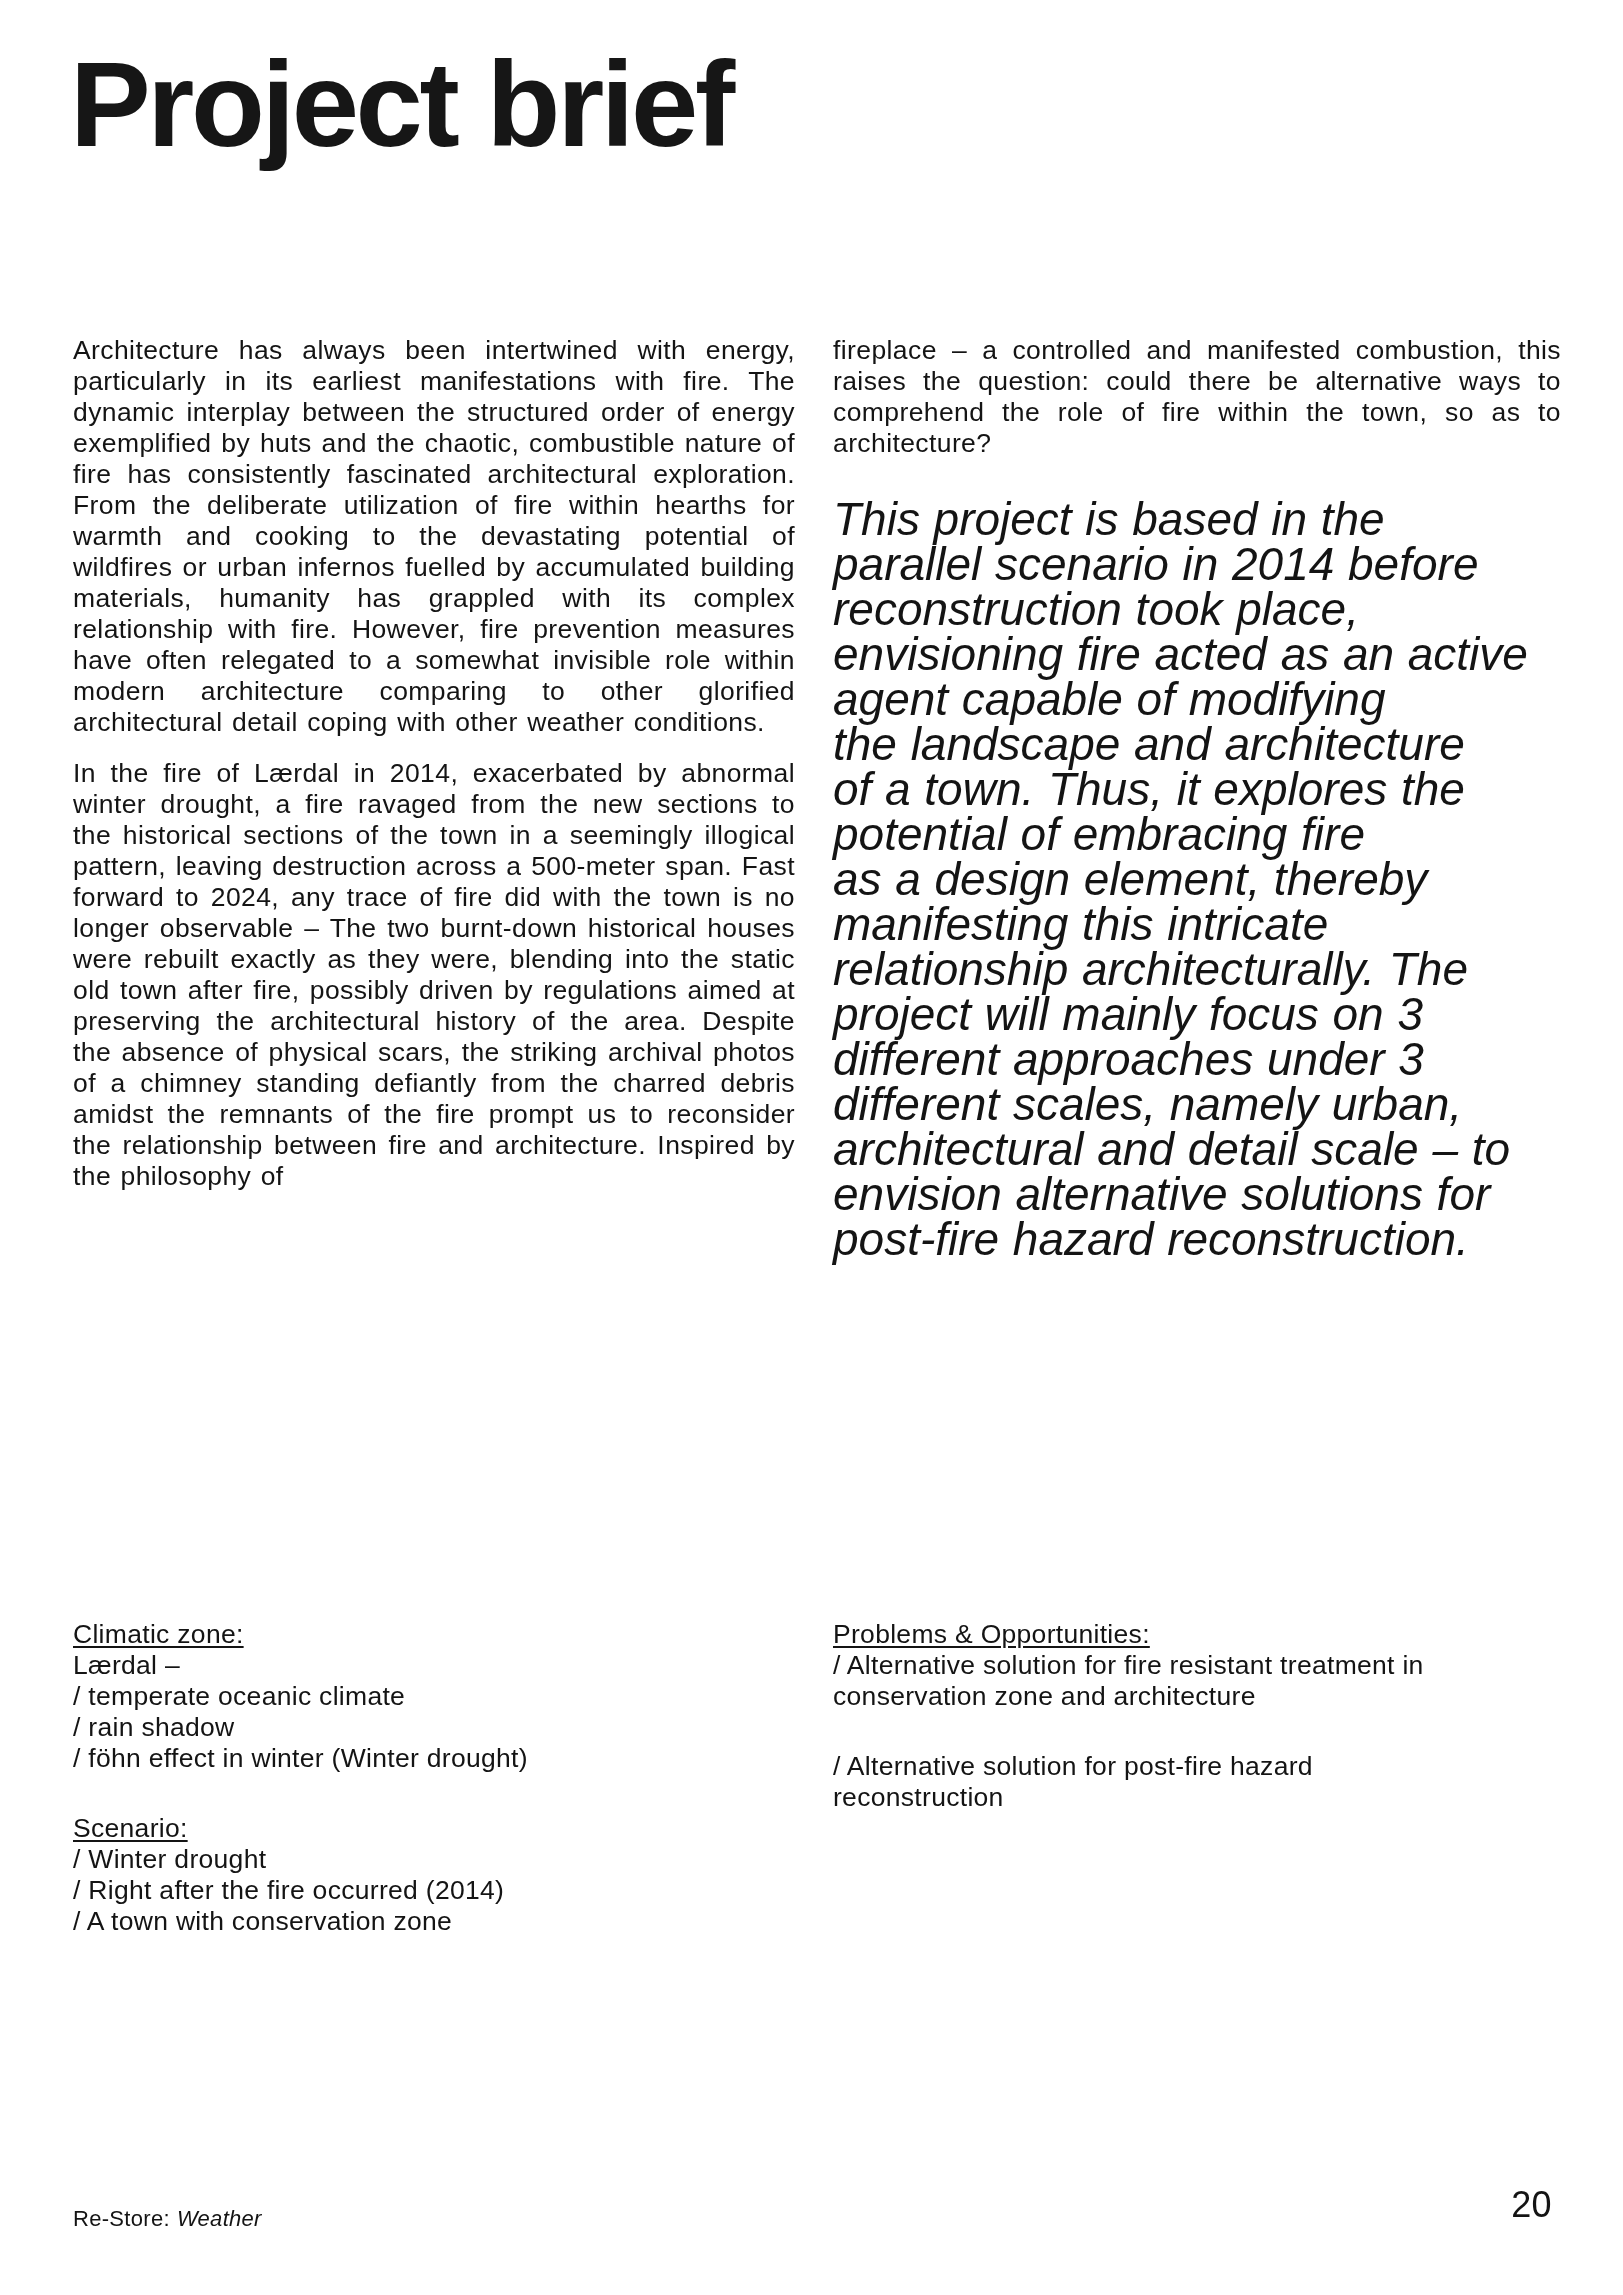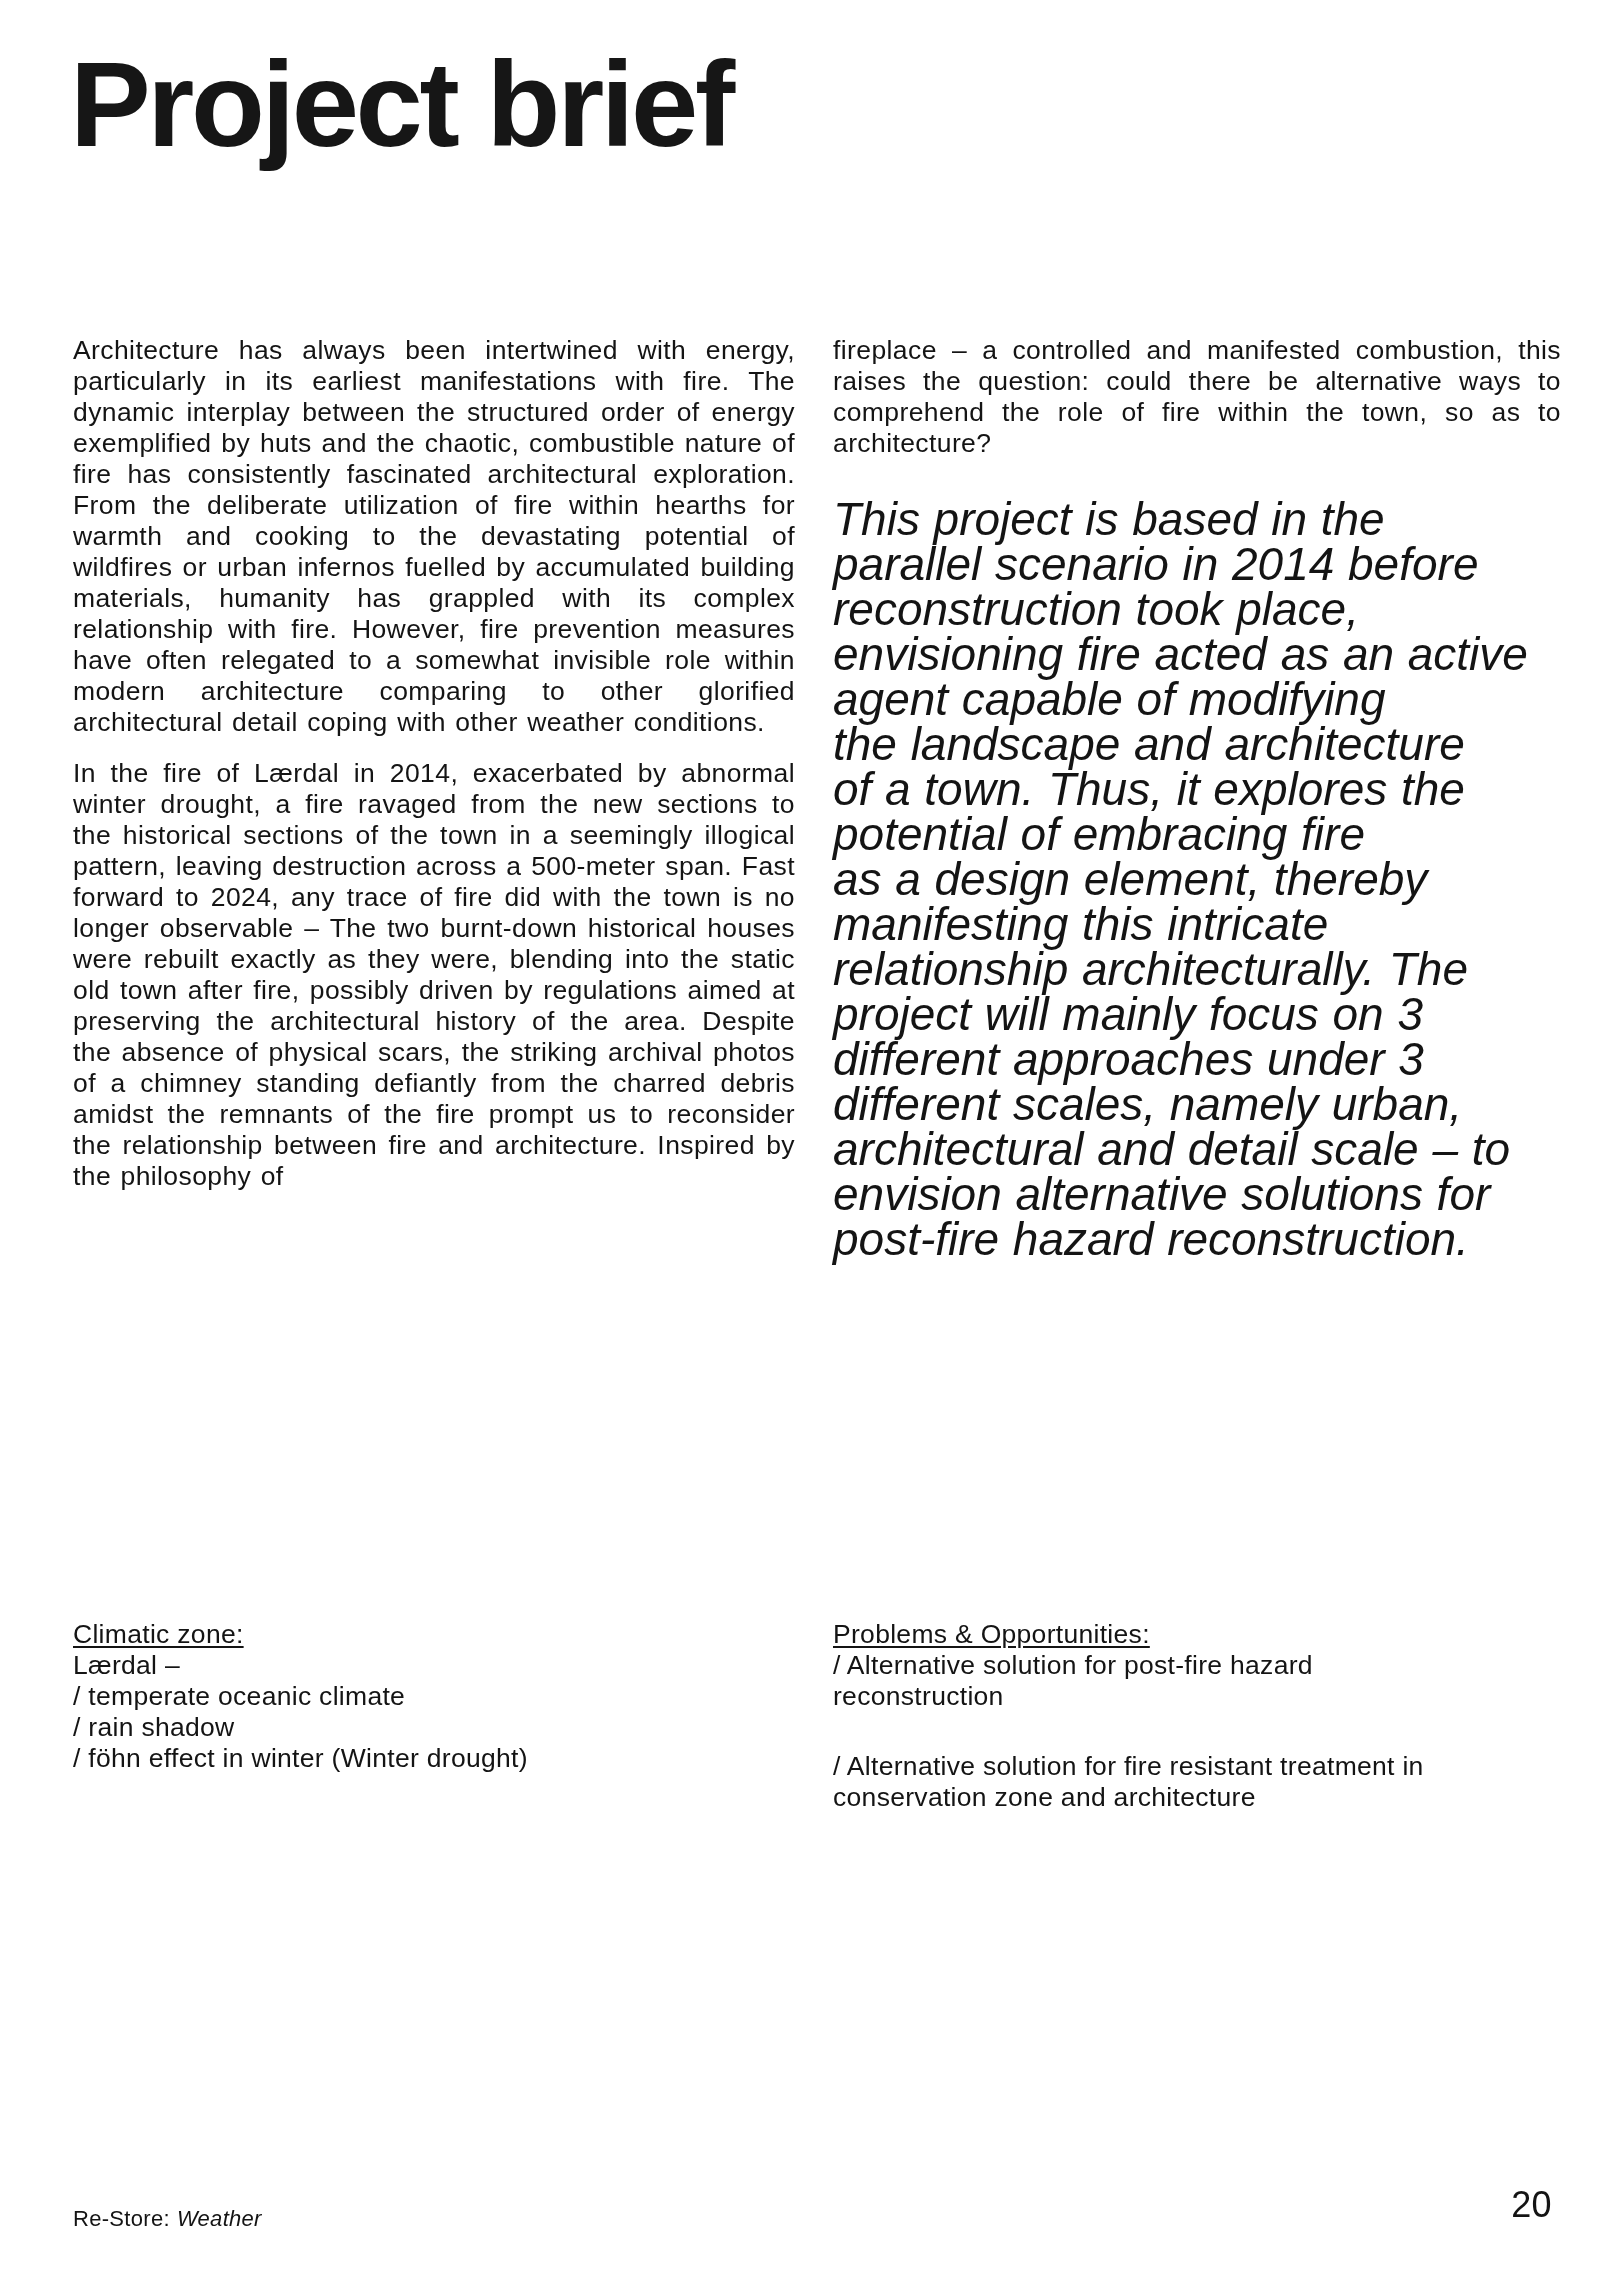--- a/index.html
+++ b/index.html
@@ -113,29 +113,35 @@
   </section>
 
   <section class="details details-left">
     <div class="detail-block">
       <div class="detail-heading">Climatic zone:</div>
       <div class="detail-body">Lærdal –
 / temperate oceanic climate
 / rain shadow
 / föhn effect in winter (Winter drought)</div>
     </div>
+    <div class="detail-block">
+      <div class="detail-heading">Scenario:</div>
+      <div class="detail-body">/ Winter drought
+/ Right after the fire occurred (2014)
+/ A town with conservation zone</div>
+    </div>
   </section>
 
   <section class="details details-right">
     <div class="detail-block">
       <div class="detail-heading">Problems &amp; Opportunities:</div>
+      <div class="detail-item">/ Alternative solution for fire resistant treatment in
+conservation zone and architecture</div>
       <div class="detail-item">/ Alternative solution for post-fire hazard
 reconstruction</div>
-      <div class="detail-item">/ Alternative solution for fire resistant treatment in
-conservation zone and architecture</div>
     </div>
   </section>
 
   <div class="footer-left">
     <span>Re-Store:</span><span class="footer-chapter">Weather</span>
   </div>
 
   <div class="page-number">20</div>
 
 </div>

